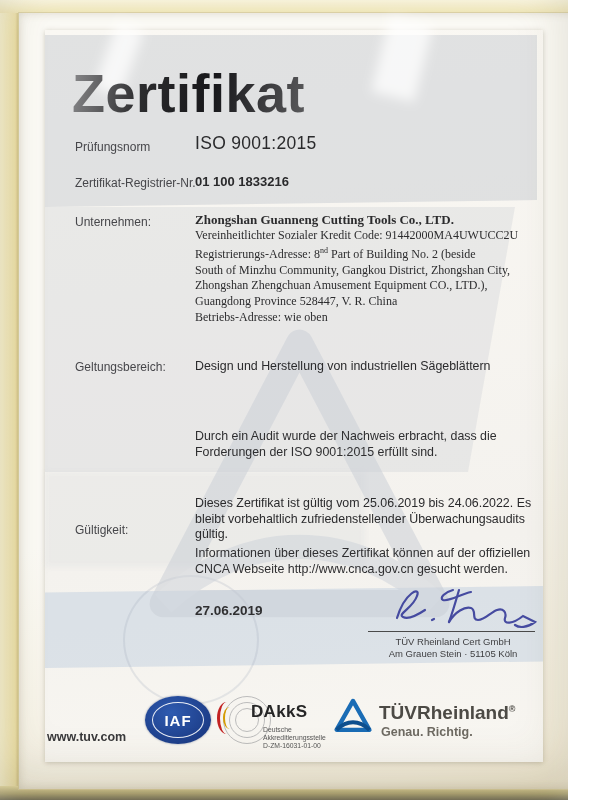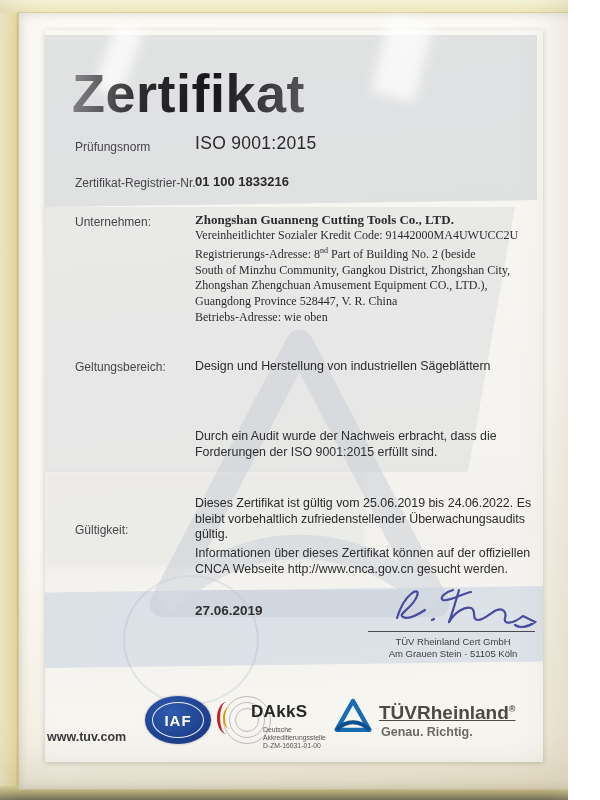--- a/index.html
+++ b/index.html
@@ -70,21 +70,21 @@
   .dakks{position:absolute;left:176px;top:664px;width:120px;height:62px;}
   .dk-c{position:absolute;border:1px solid #bcbcbc;border-radius:50%;}
   .dk-c1{left:2px;top:2px;width:46px;height:46px;}
   .dk-c2{left:8px;top:8px;width:34px;height:34px;}
   .dk-c3{left:14px;top:14px;width:22px;height:22px;}
   .dk-red{position:absolute;left:-4px;top:8px;width:16px;height:32px;border-left:3px solid #c32222;border-radius:50%;}
   .dk-yel{position:absolute;left:2px;top:13px;width:11px;height:22px;border-left:2.5px solid #d69c00;border-radius:50%;}
   .dk-name{position:absolute;left:17px;top:8px;font-size:17px;font-weight:bold;color:#262626;letter-spacing:.3px;margin-left:13px;}
   .dk-sub{position:absolute;left:42px;top:32px;font-size:6.8px;line-height:8px;color:#555;}
   .tuvlogo{position:absolute;left:288px;top:667px;width:40px;height:36px;}
-  .brand{position:absolute;left:334px;top:672px;font-size:19px;font-weight:bold;color:#4c4a45;text-decoration:underline;}
+  .brand{position:absolute;left:334px;top:672px;font-size:19px;font-weight:bold;color:#4c4a45;}
   .brand sup{font-size:9px;}
   .slogan{position:absolute;left:336px;top:695px;font-size:12.5px;font-weight:bold;color:#6e6a62;}
 </style>
 </head>
 <body>
 
 <div class="stage">
   <div class="frame-left"></div>
   <div class="frame-right"></div>
   <div class="frame-top"></div>

